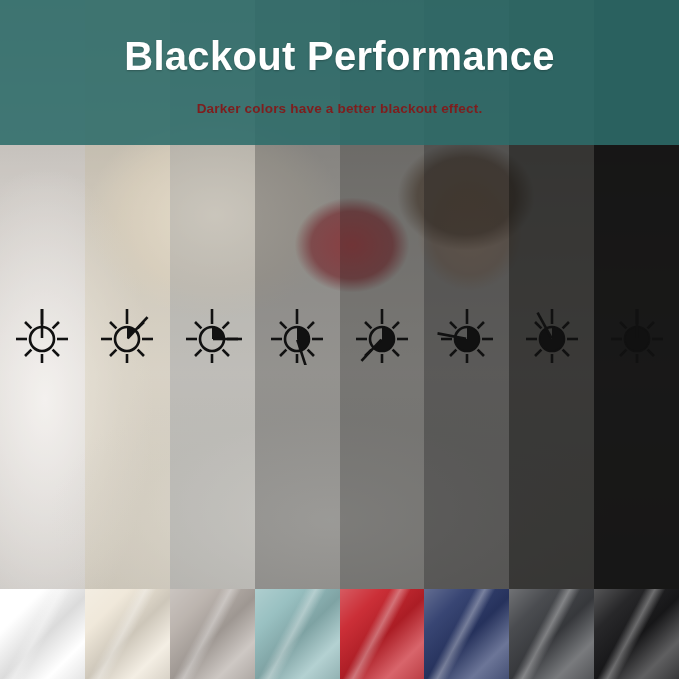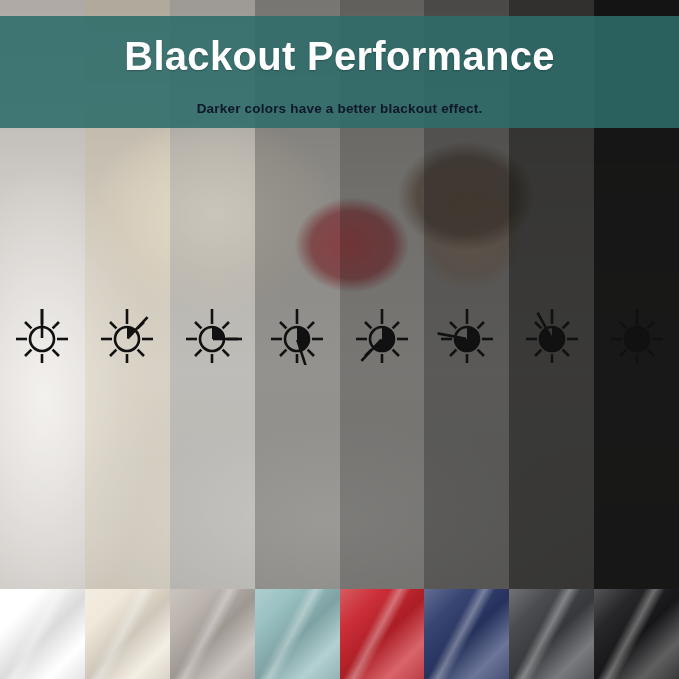--- a/index.html
+++ b/index.html
@@ -54,41 +54,41 @@
   }
   .strip {
     flex: 1 1 0;
     height: 100%;
   }
 
   
   .banner {
     position: absolute;
     left: 0;
-    top: 16px;
-    width: 679px;
-    height: 112px;
+    top: 0;
+    width: 679px;
+    height: 145px;
     background: rgba(46,108,106,0.88);
     display: flex;
     flex-direction: column;
     align-items: center;
     justify-content: center;
     box-sizing: border-box;
     padding-top: 6px;
   }
   .banner-title {
     color: #ffffff;
     font-size: 40px;
     font-weight: bold;
     letter-spacing: 0.3px;
     line-height: 1.05;
     text-shadow: 0 1px 2px rgba(0,0,0,0.25);
   }
   .banner-sub {
-    color: #0f172a;
+    color: #7f1d1d;
     font-size: 13.5px;
     font-weight: bold;
     margin-top: 24px;
     letter-spacing: 0.2px;
   }
 
   
   .icon-row {
     position: absolute;
     left: 0;

